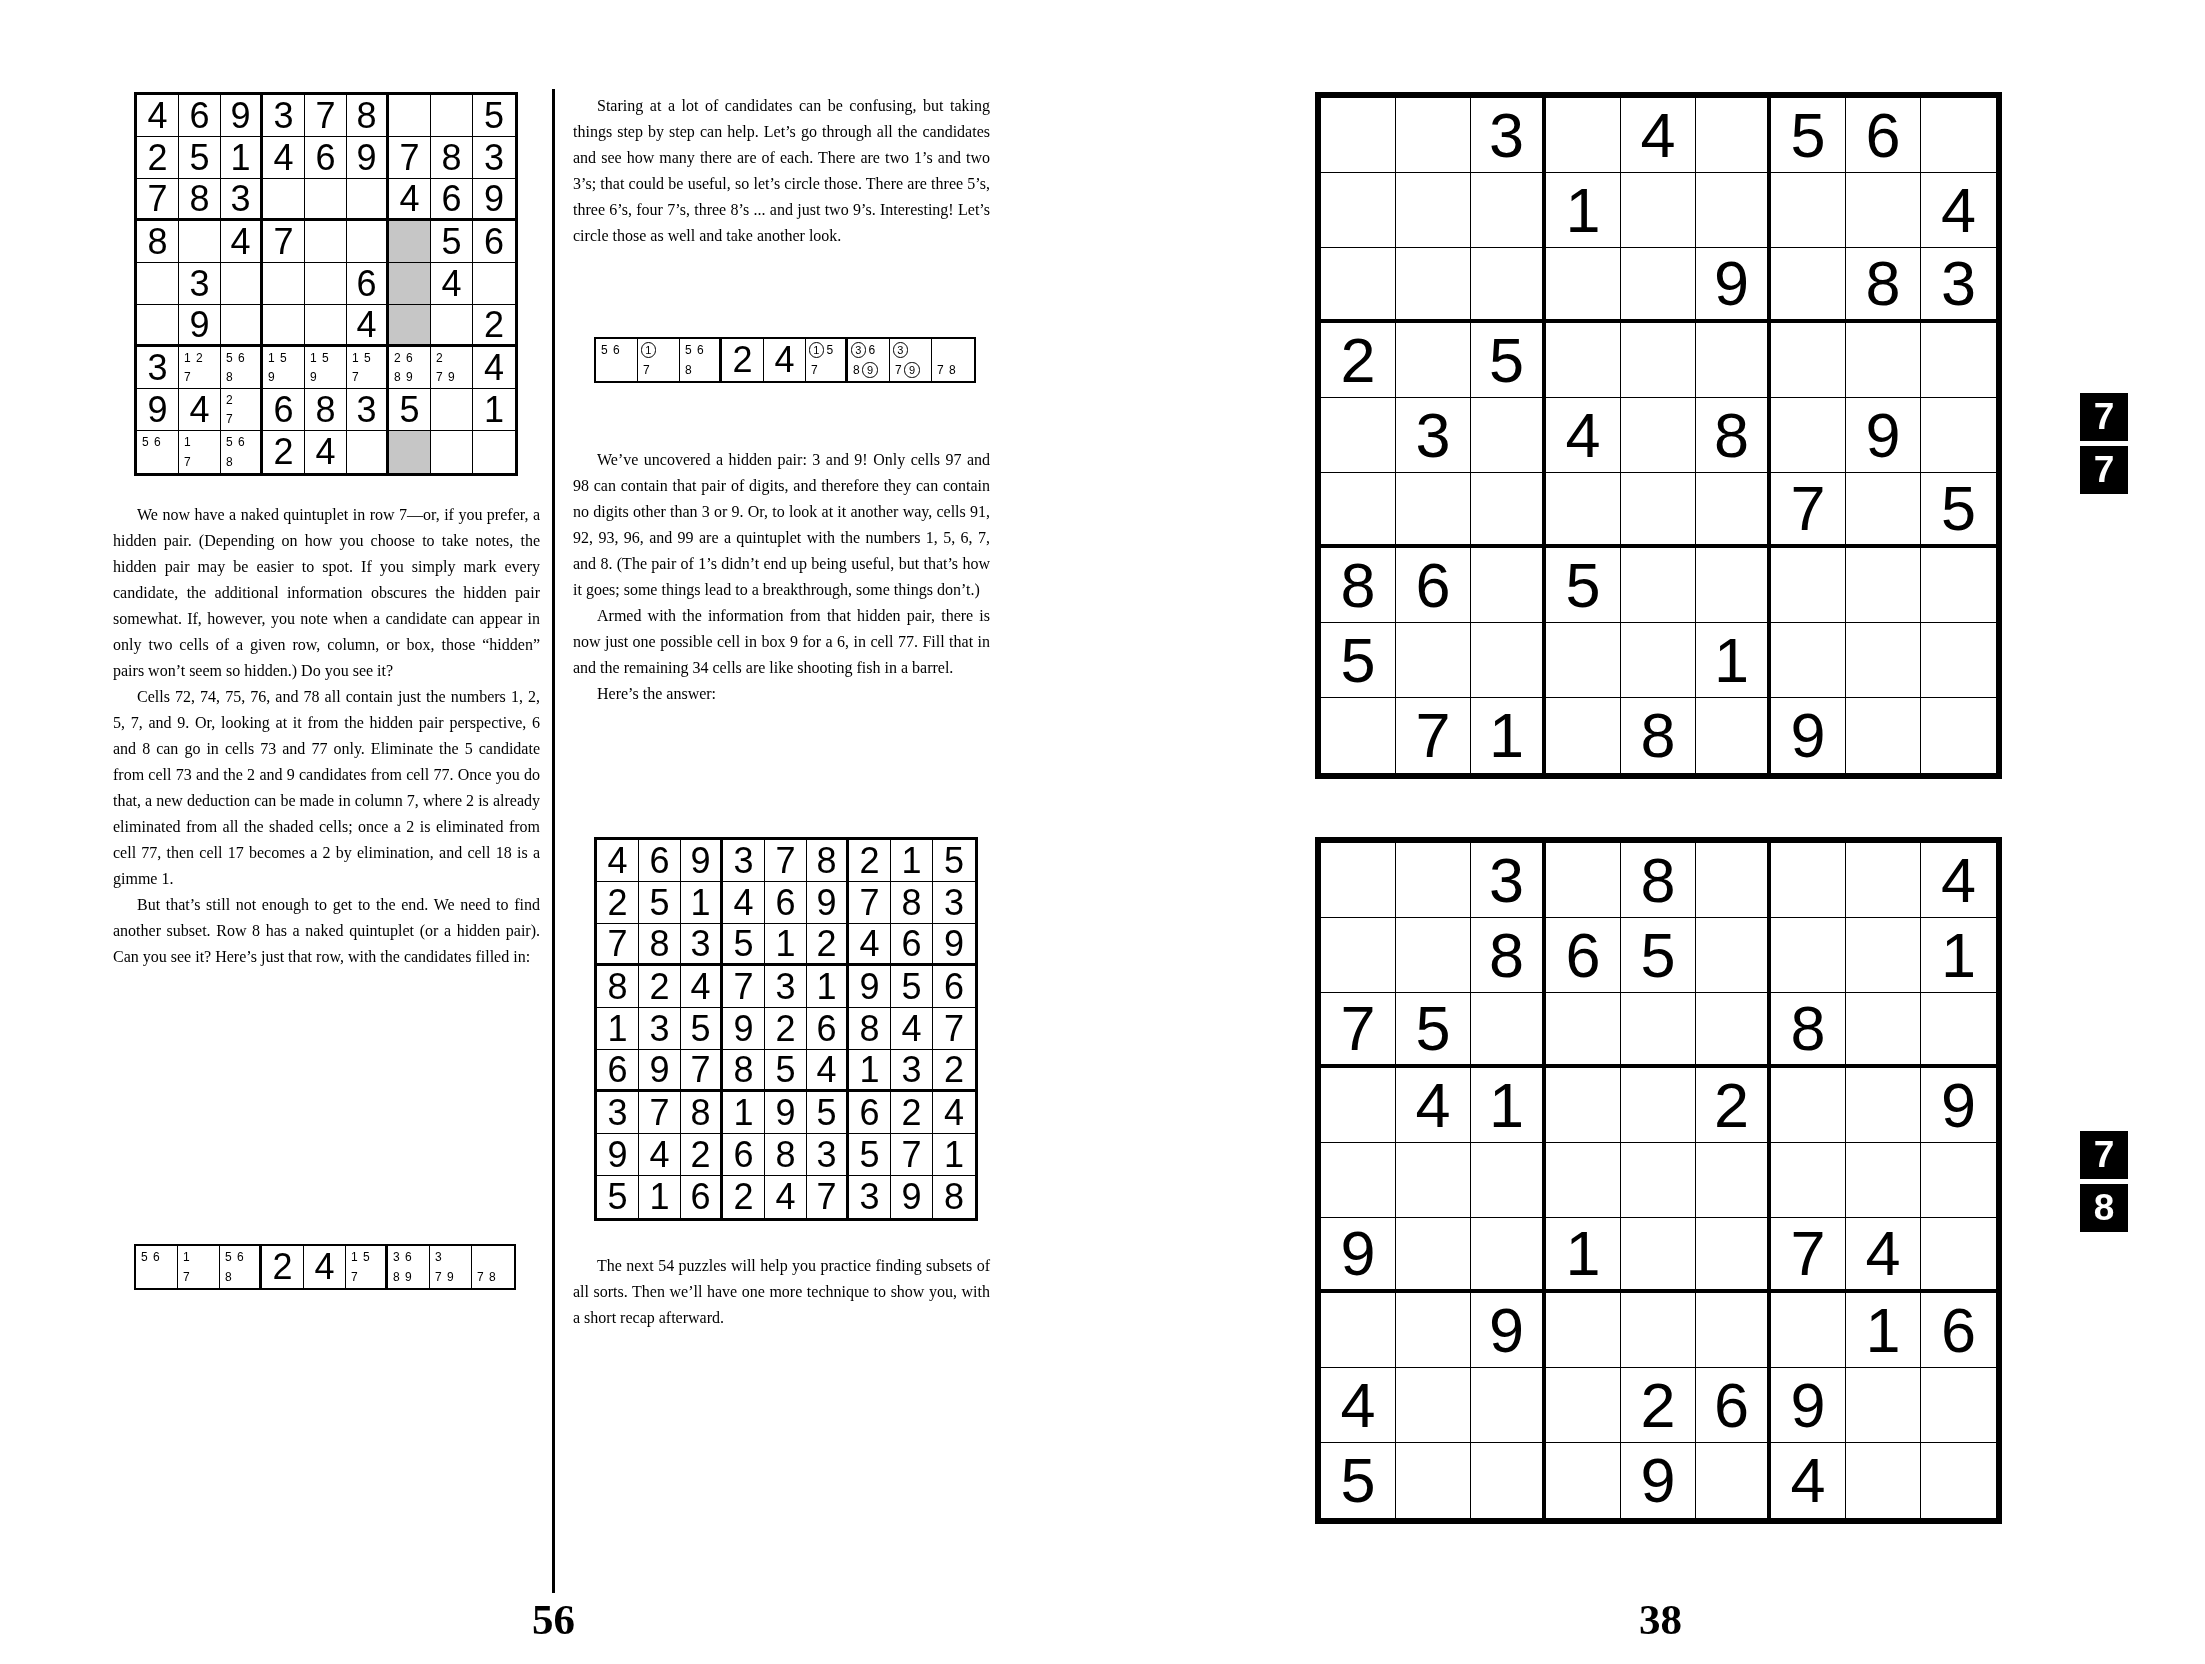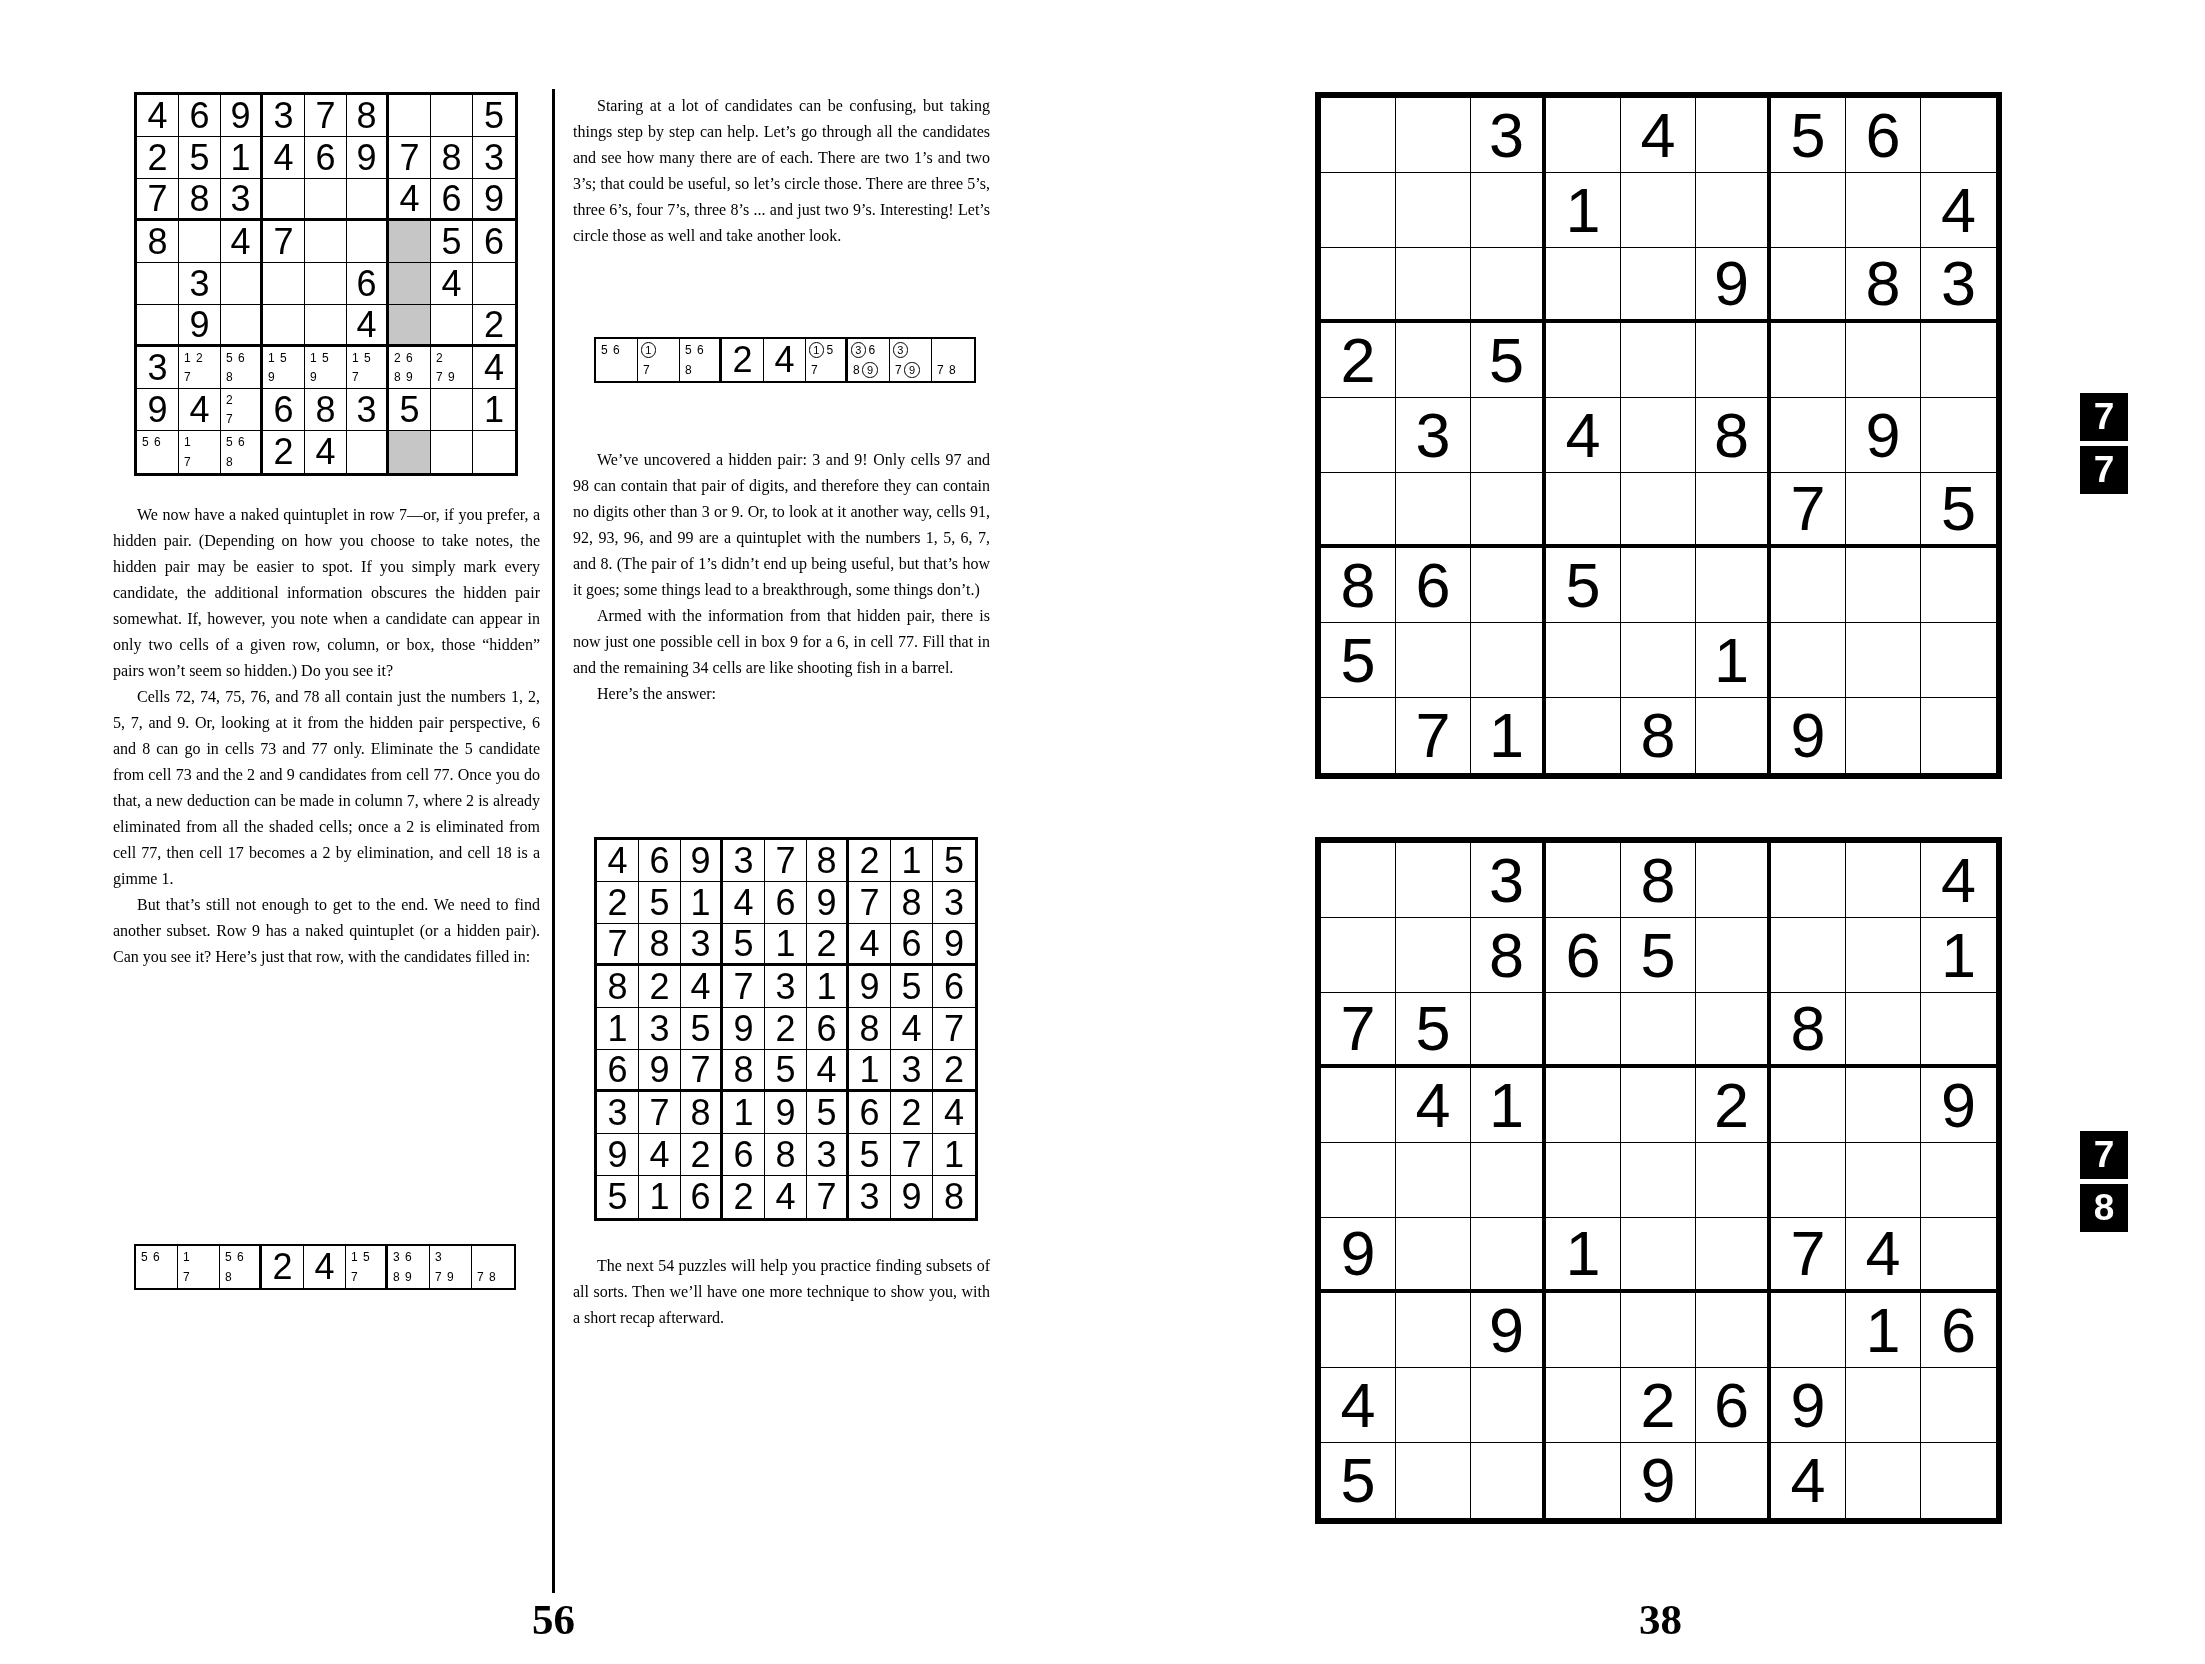--- a/index.html
+++ b/index.html
@@ -233,21 +233,21 @@
       <div class="cell end-r val">4</div>
       <div class="cell box-r end-r"></div>
       <div class="cell end-r shaded"></div>
       <div class="cell end-r"></div>
       <div class="cell end-c end-r"></div>
     </div>
 
   <div class="textcol abs" style="left:113px;top:502px;width:427px;">
     <p>We now have a naked quintuplet in row 7—or, if you prefer, a hidden pair. (Depending on how you choose to take notes, the hidden pair may be easier to spot. If you simply mark every candidate, the additional information obscures the hidden pair somewhat. If, however, you note when a candidate can appear in only two cells of a given row, column, or box, those “hidden” pairs won’t seem so hidden.) Do you see it?</p>
     <p>Cells 72, 74, 75, 76, and 78 all contain just the numbers 1, 2, 5, 7, and 9. Or, looking at it from the hidden pair perspective, 6 and 8 can go in cells 73 and 77 only. Eliminate the 5 candidate from cell 73 and the 2 and 9 candidates from cell 77. Once you do that, a new deduction can be made in column 7, where 2 is already eliminated from all the shaded cells; once a 2 is eliminated from cell 77, then cell 17 becomes a 2 by elimination, and cell 18 is a gimme 1.</p>
-    <p>But that’s still not enough to get to the end. We need to find another subset. Row 9 has a naked quintuplet (or a hidden pair). Can you see it? Here’s just that row, with the candidates filled in:</p>
+    <p>But that’s still not enough to get to the end. We need to find another subset. Row 8 has a naked quintuplet (or a hidden pair). Can you see it? Here’s just that row, with the candidates filled in:</p>
   </div>
 
   <div id="strip-plain" class="sgrid strip abs" style="left:134px;top:1244px;">
       <div class="cell end-r">
         <div class="cands">
           <div class="cl">
             <span>5</span>
             <span>6</span>
           </div>
           <div class="cl"></div>

